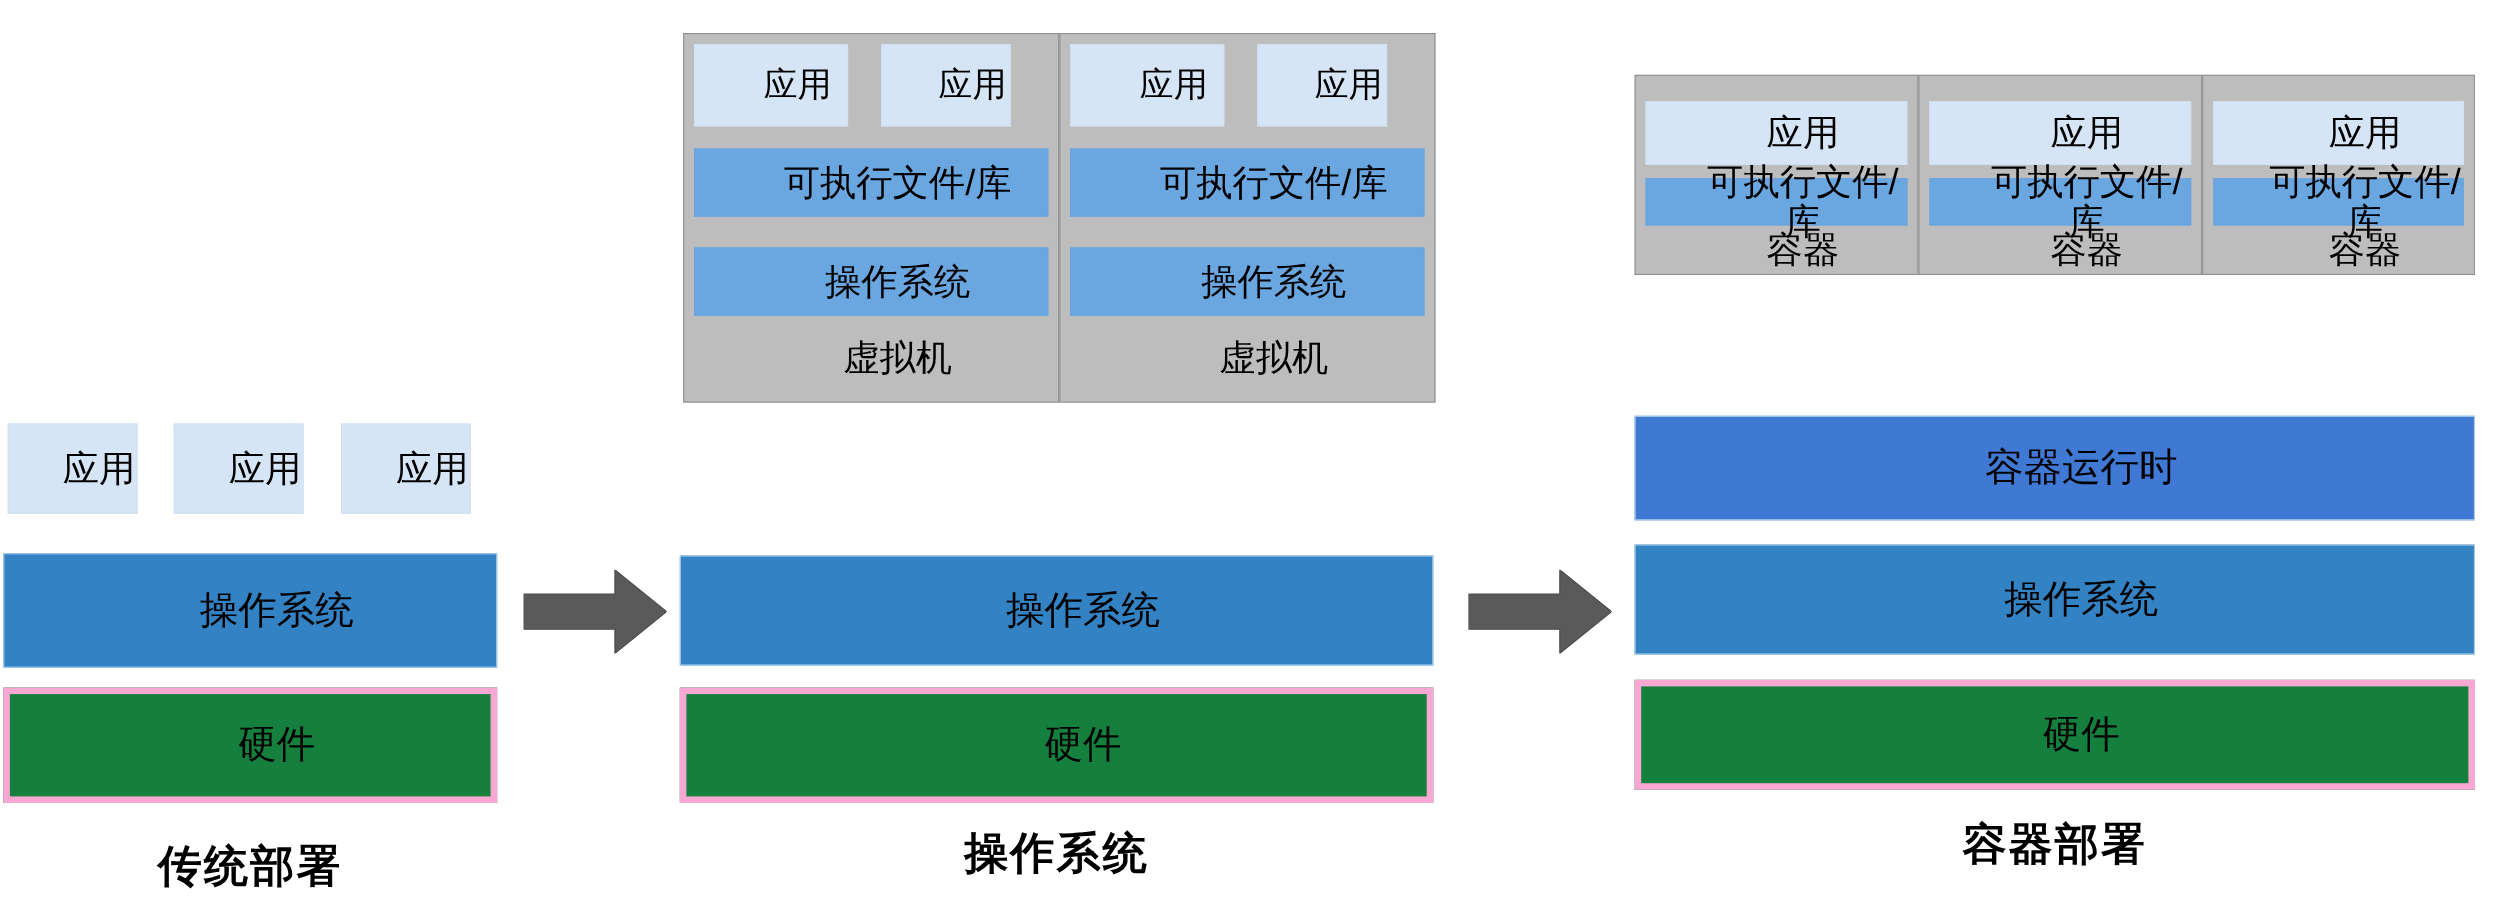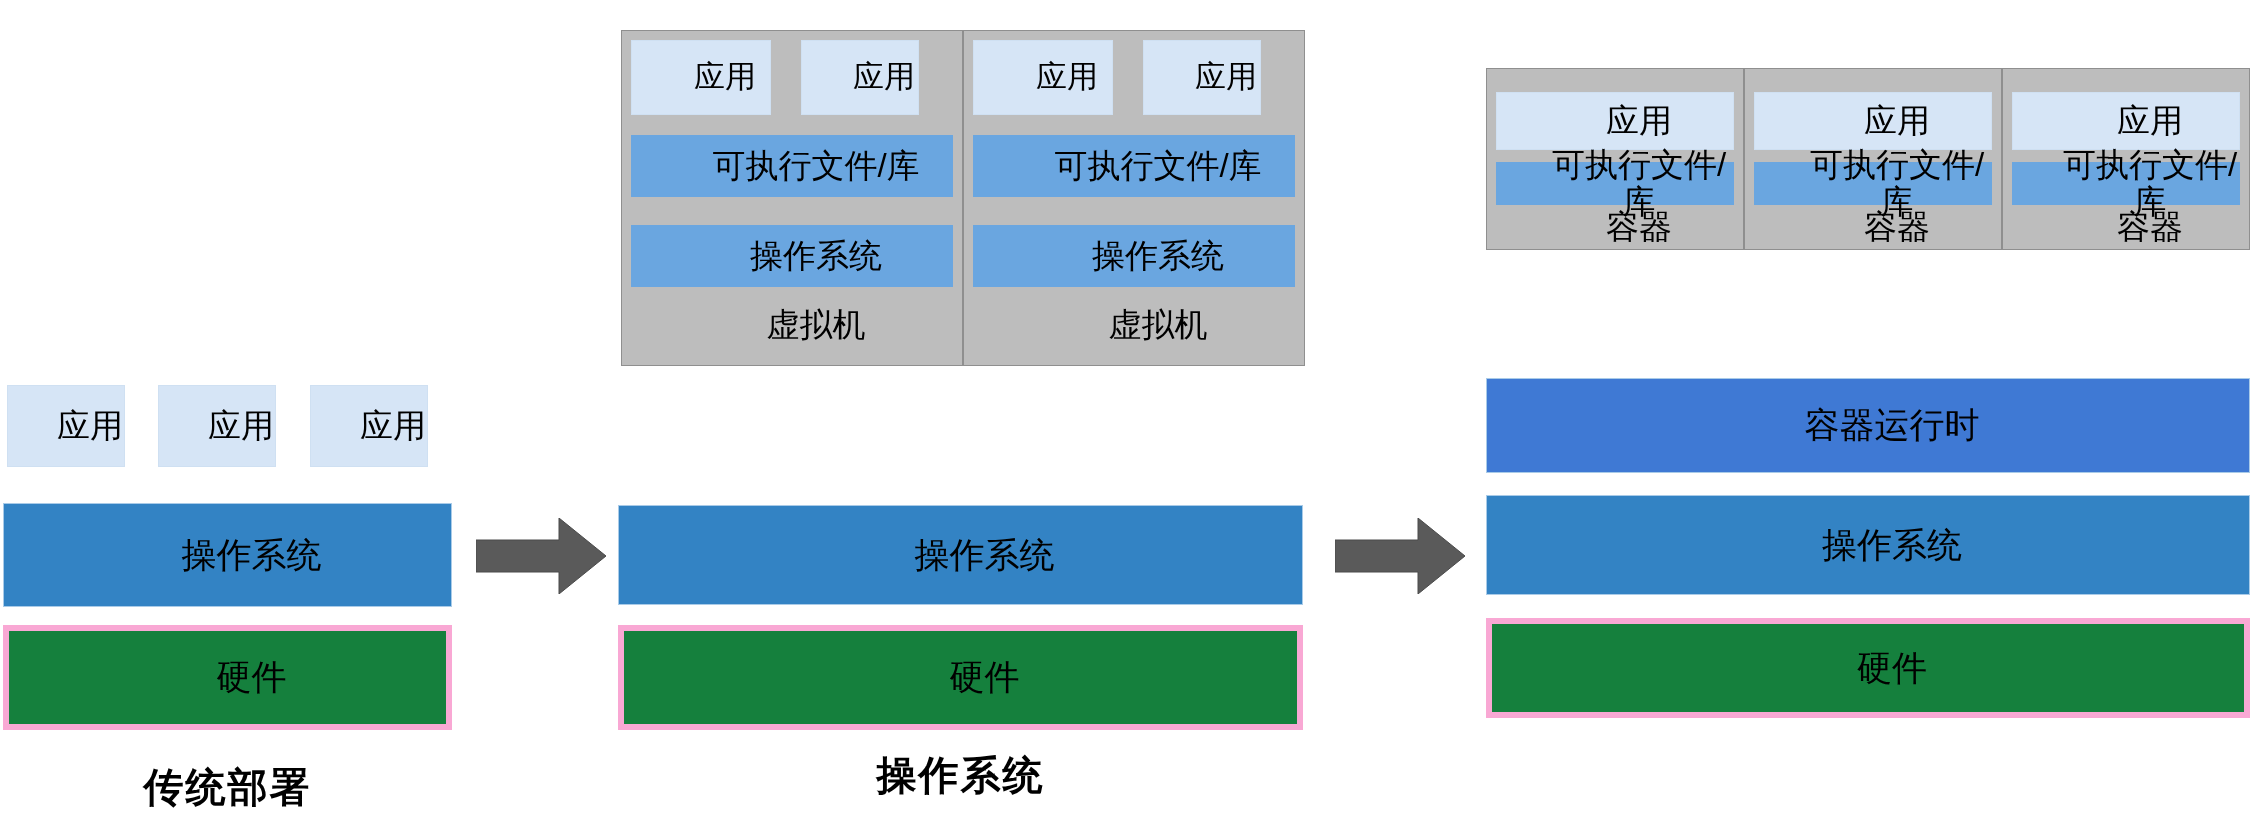--- a/index.html
+++ b/index.html
@@ -147,14 +147,15 @@
   <div class="blk bar-runtime txt-lg" style="left:1486px; top:378px; width:764px; height:95px;">
     <span>容器运行时</span>
   </div>
   <div class="blk bar-os txt-lg" style="left:1486px; top:495px; width:764px; height:100px;">
     <span>操作系统</span>
   </div>
   <div class="blk bar-hw txt-lg" style="left:1486px; top:618px; width:764px; height:100px;">
     <span>硬件</span>
   </div>
 
+  <div class="caption" style="left:1486px; top:740px; width:764px;">容器部署</div>
 
 </div>
 
 </body></html>

